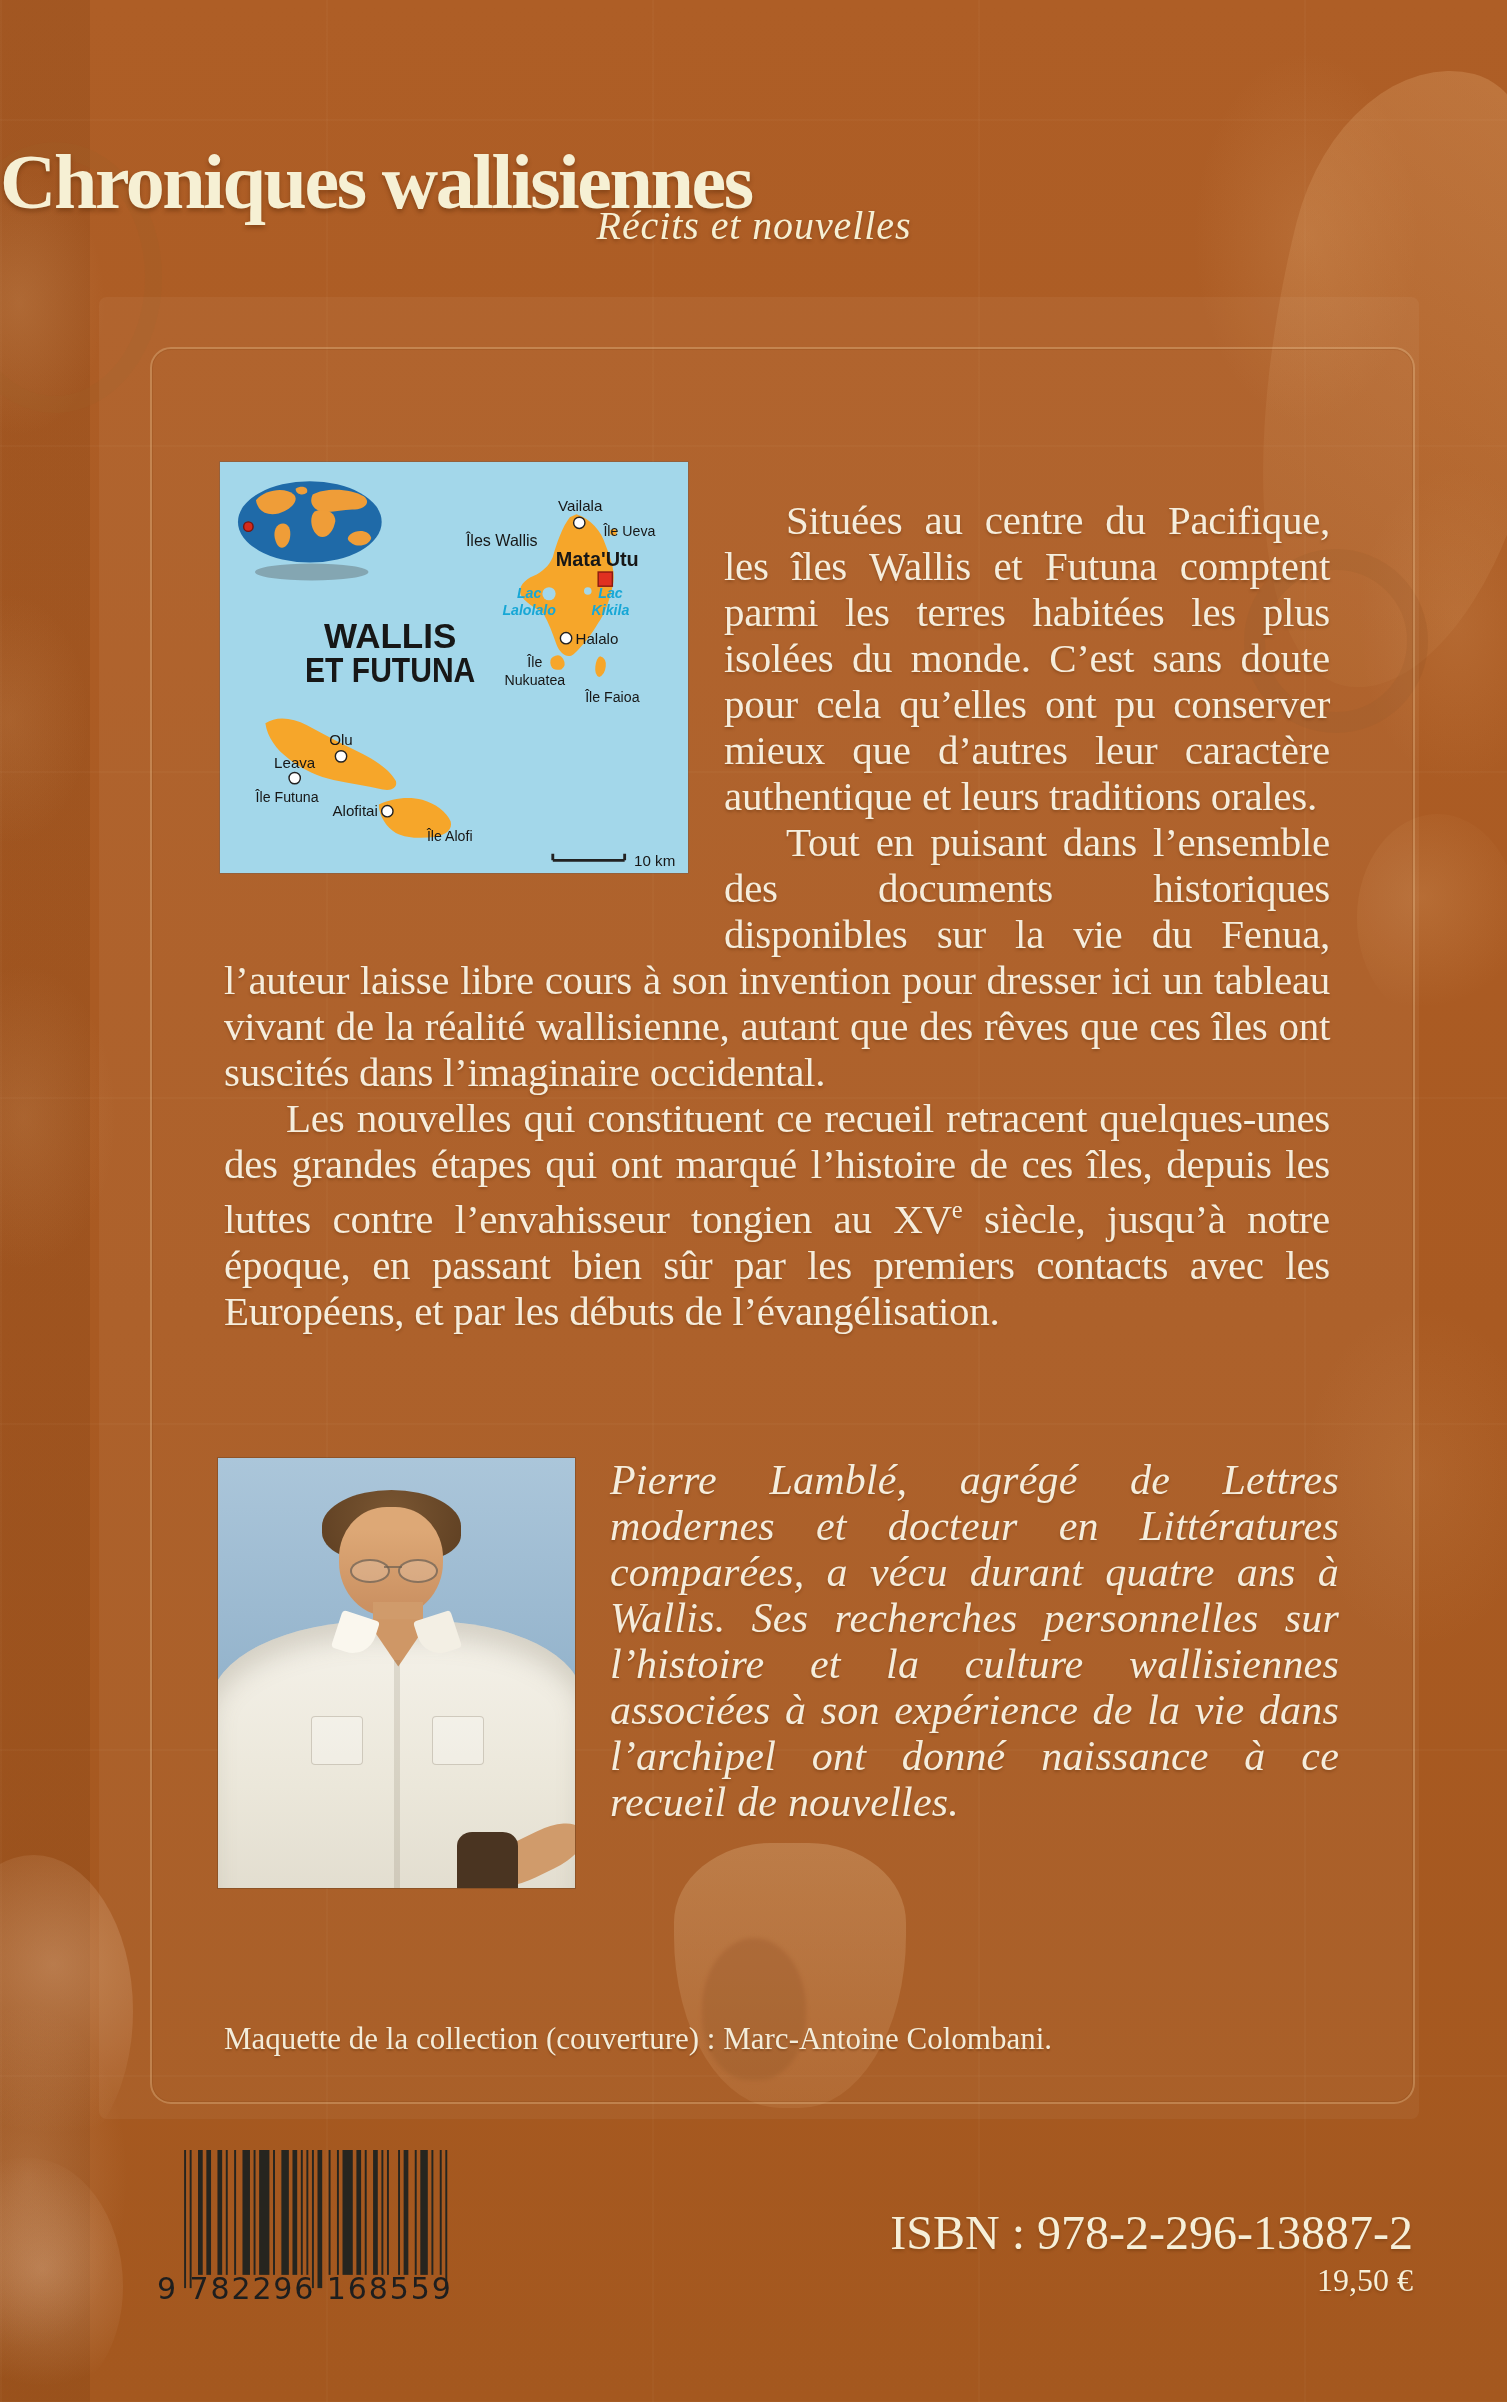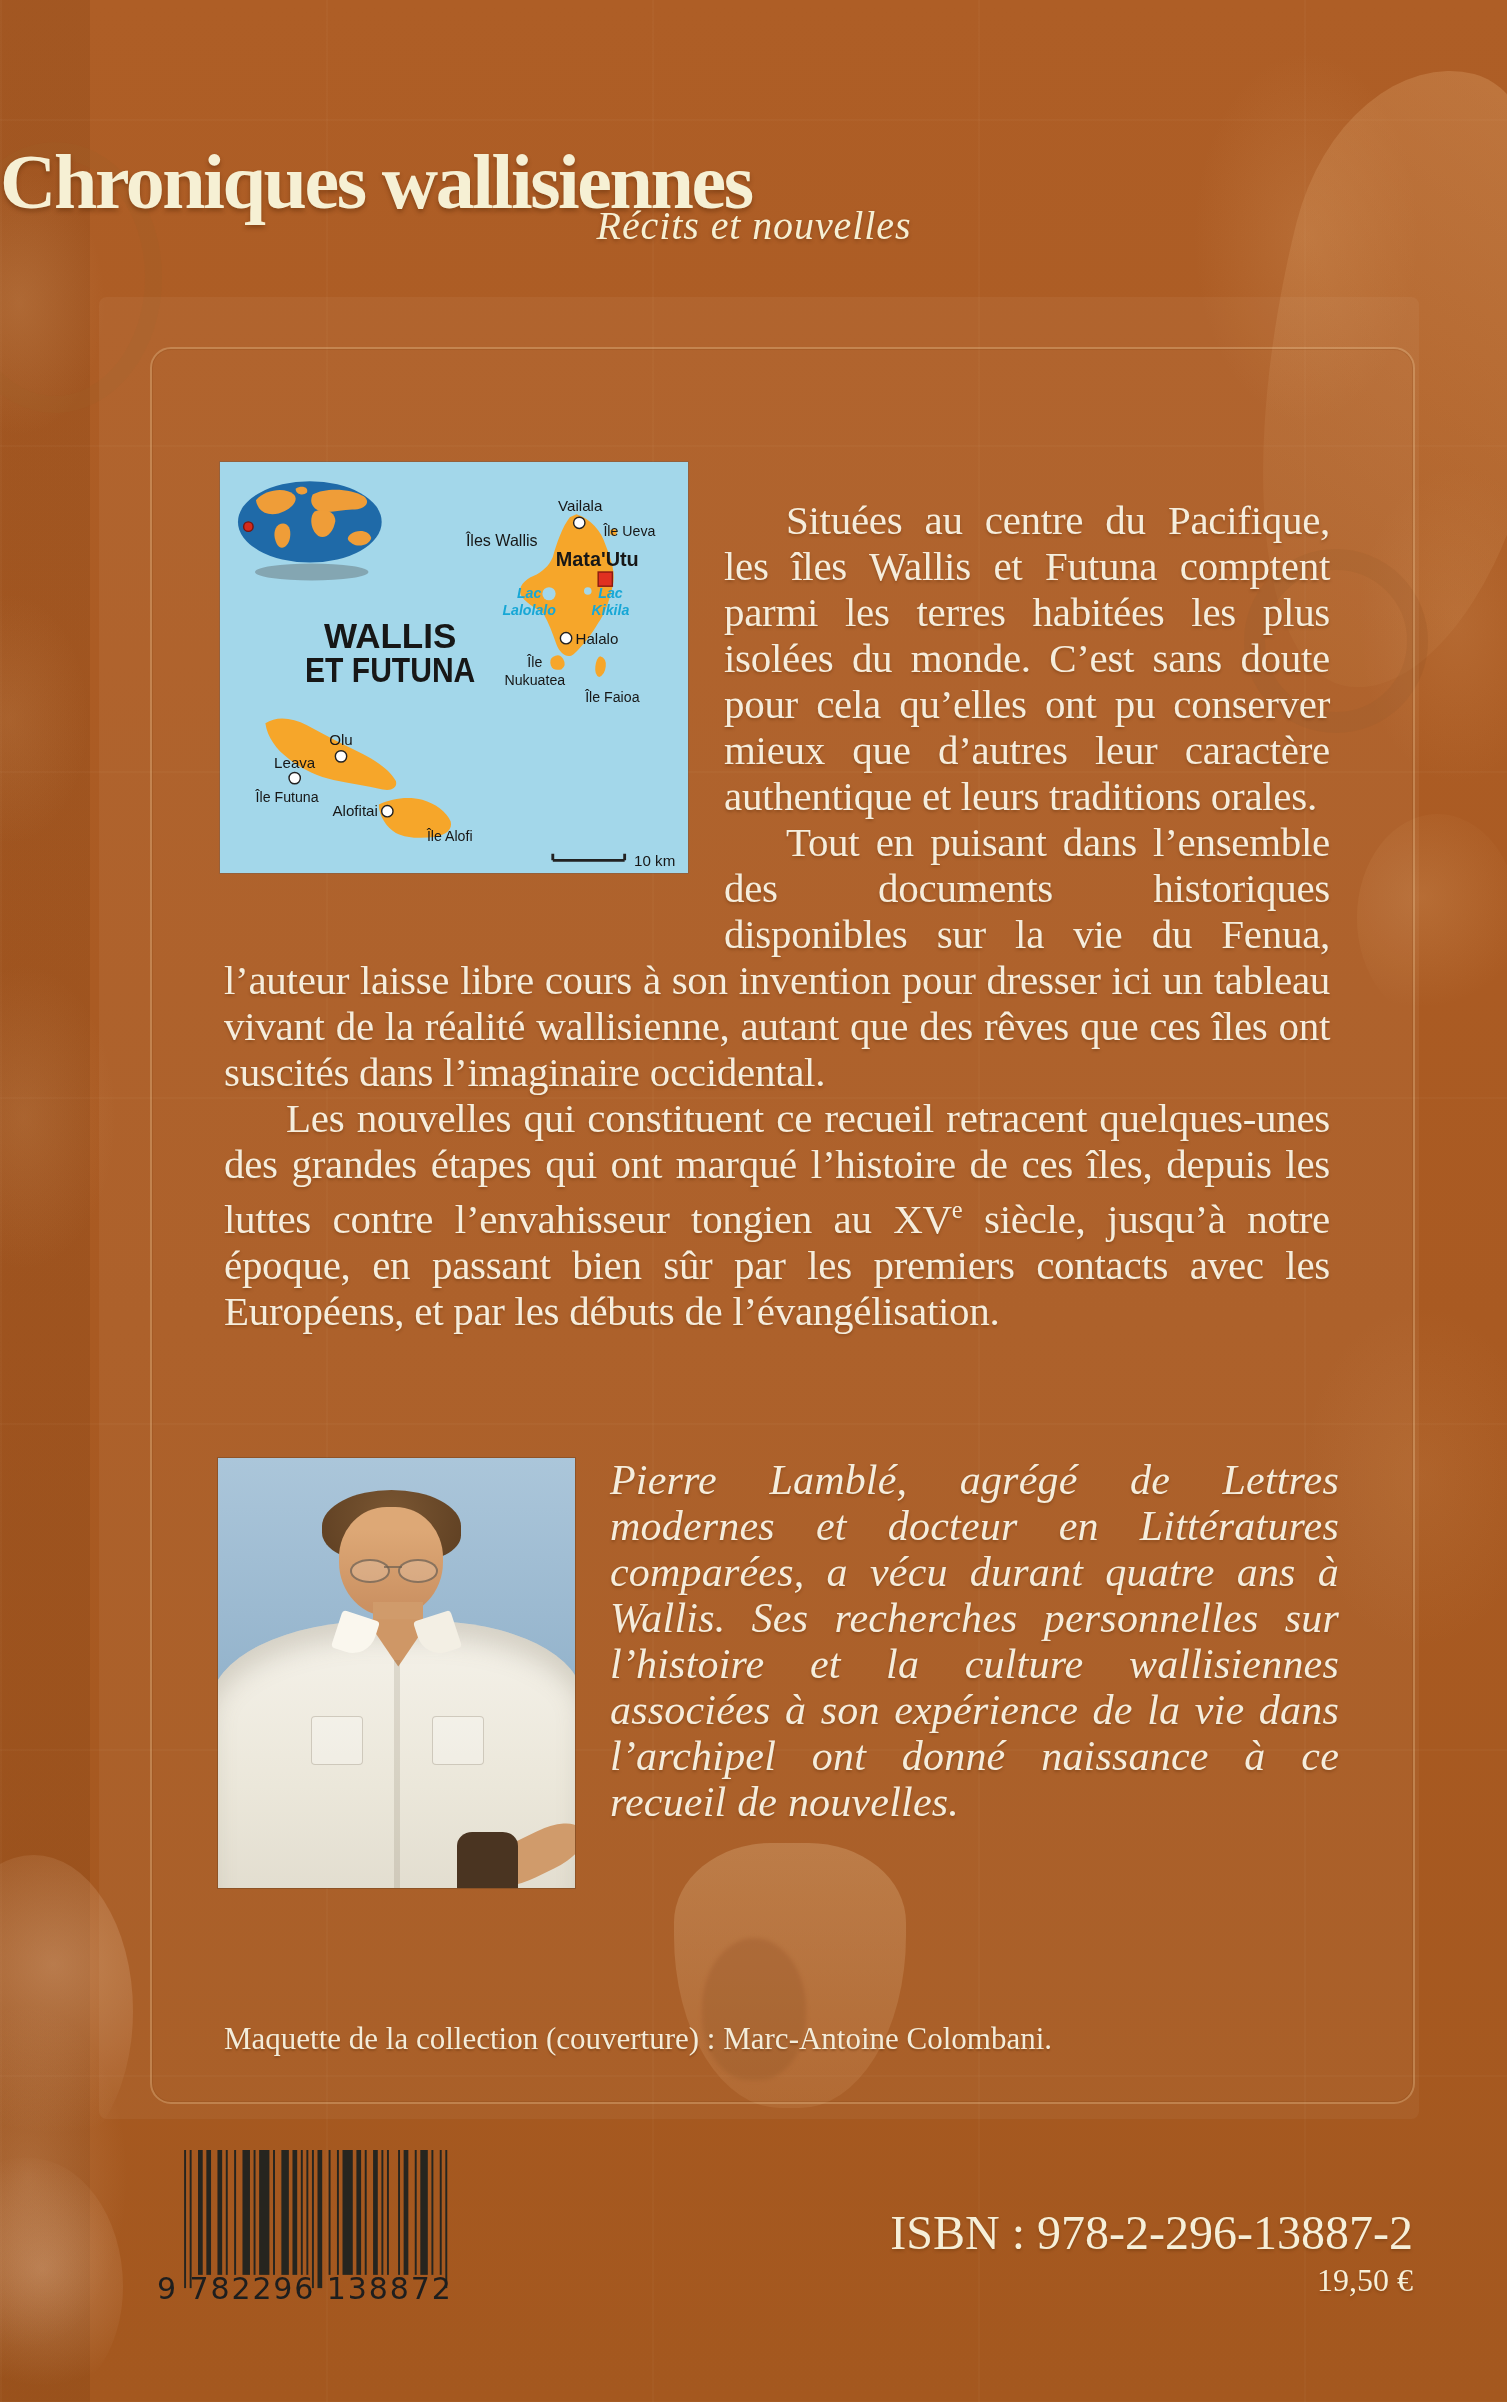--- a/index.html
+++ b/index.html
@@ -275,20 +275,20 @@
         <rect x="208.56" y="0" width="2.04" height="132" fill="#26251f"></rect>
         <rect x="214.44" y="0" width="2.04" height="132" fill="#26251f"></rect>
         <rect x="226.19" y="0" width="2.04" height="132" fill="#26251f"></rect>
         <rect x="232.06" y="0" width="4.97" height="132" fill="#26251f"></rect>
         <rect x="243.81" y="0" width="2.04" height="132" fill="#26251f"></rect>
         <rect x="249.69" y="0" width="7.91" height="132" fill="#26251f"></rect>
         <rect x="261.44" y="0" width="2.04" height="132" fill="#26251f"></rect>
         <rect x="270.25" y="0" width="2.04" height="132" fill="#26251f"></rect>
         <rect x="276.13" y="0" width="2.04" height="146" fill="#26251f"></rect>
       </svg>
-    <div class="barcode-digits">9 782296 138872</div>
+    <div class="barcode-digits">9 782296 168559</div>
   </div>
 
   <div class="isbn">ISBN : 978-2-296-13887-2</div>
   <div class="price">19,50 €</div>
 
 </div>
 
 
 </body></html>

